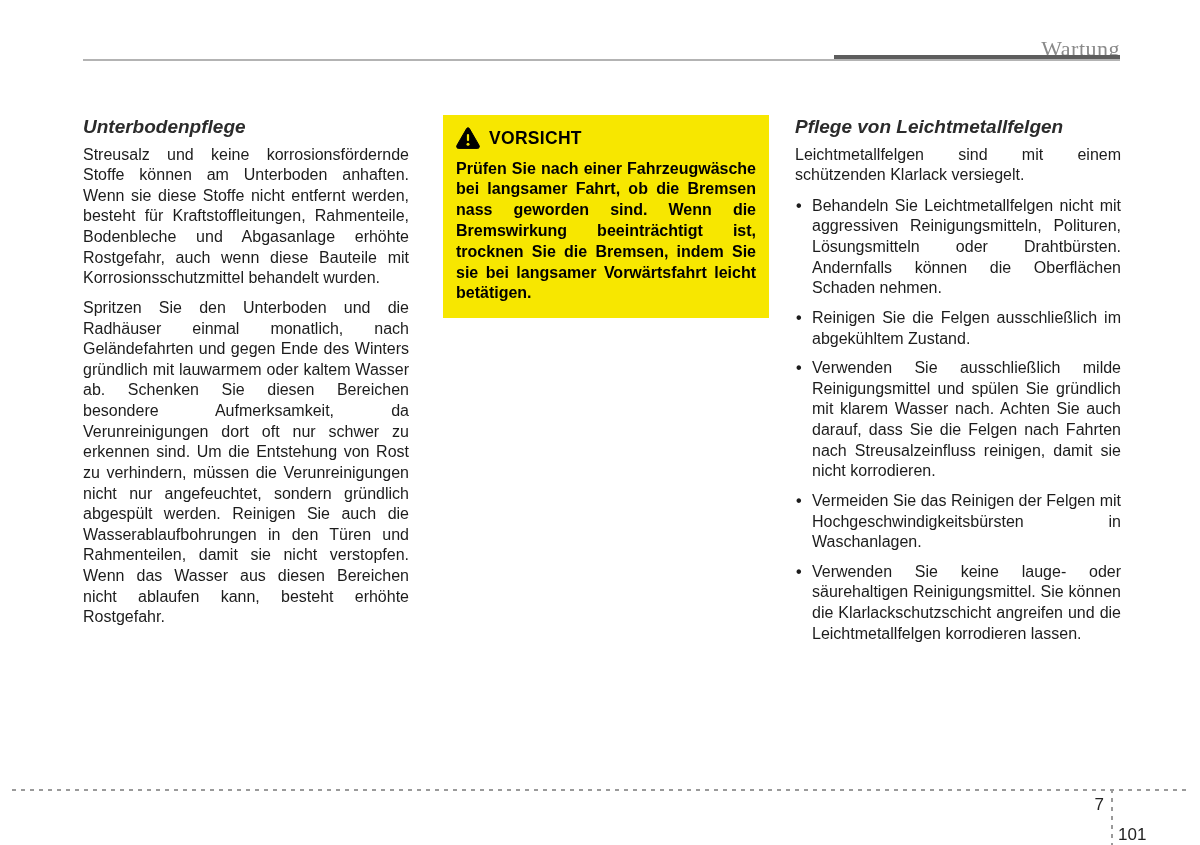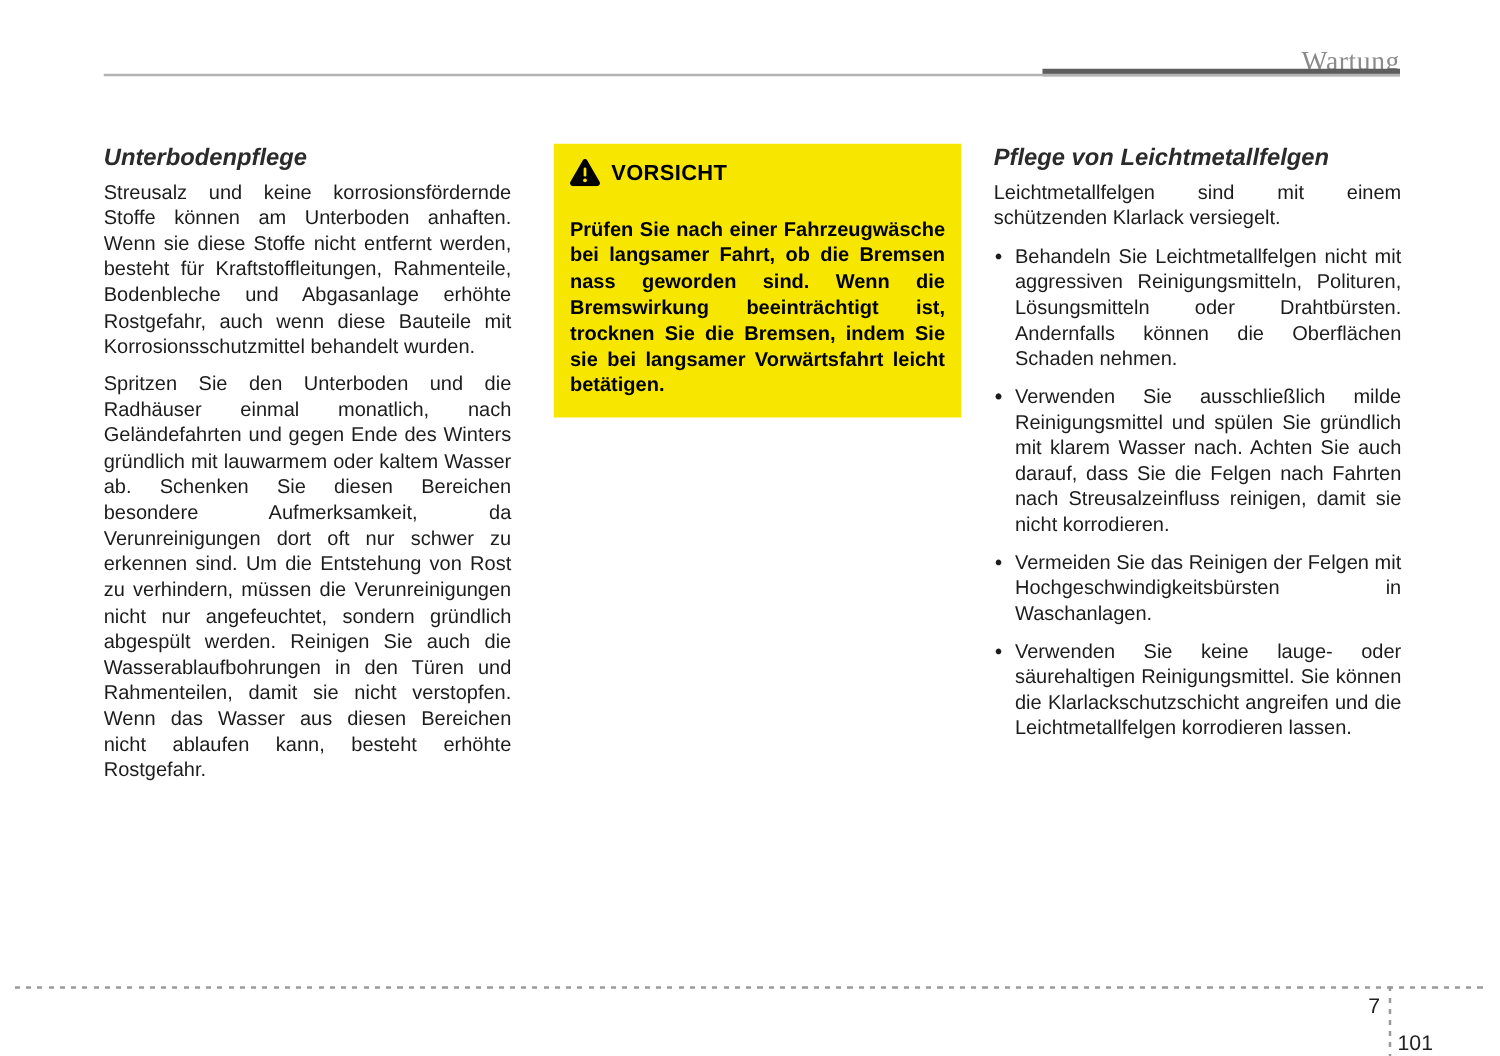--- a/index.html
+++ b/index.html
@@ -31,21 +31,21 @@
     font-weight:bold;font-style:italic;font-size:19px;color:#2b2b2b;
     margin:0 0 5px 0;text-align:left;
   }
   .para{margin:0 0 9px 0;}
   
   .caution-box{
     background:#f7e700;
     padding:12px 13px 14px 13px;
     width:300px;
   }
-  .caution-head{display:flex;align-items:center;margin-bottom:25px;text-align:center;}
+  .caution-head{display:flex;align-items:center;margin-bottom:9px;text-align:center;}
   .warn-icon{width:24px;height:22px;margin-right:9px;flex:0 0 auto;}
   .caution-title{font-weight:bold;font-size:17.5px;letter-spacing:0.3px;color:#000;}
   .caution-body{font-weight:bold;font-size:16px;line-height:1.3;color:#000;text-align:justify;}
   
   .bullets{margin-top:10px;}
   .bullet-item{position:relative;padding-left:17px;margin-bottom:9px;}
   .bullet-item .dot{
     position:absolute;left:1px;top:0;font-weight:bold;color:#1c1c1c;
   }
   
@@ -98,20 +98,21 @@
 <div class="col col-right">
   <div class="sec-heading">Pflege von Leichtmetallfelgen</div>
   <p class="para">Leichtmetallfelgen sind mit einem schützenden Klarlack versiegelt.</p>
   <div class="bullets">
     <div class="bullet-item">
       <span class="dot">•</span>
       <span>Behandeln Sie Leichtmetallfelgen nicht mit aggressiven Reinigungsmitteln, Polituren, Lösungsmitteln oder Drahtbürsten. Andernfalls können die Oberflächen Schaden nehmen.</span>
     </div>
     <div class="bullet-item">
       <span class="dot">•</span>
+      <span>Reinigen Sie die Felgen ausschließlich im abgekühltem Zustand.</span>
     </div>
     <div class="bullet-item">
       <span class="dot">•</span>
       <span>Verwenden Sie ausschließlich milde Reinigungsmittel und spülen Sie gründlich mit klarem Wasser nach. Achten Sie auch darauf, dass Sie die Felgen nach Fahrten nach Streusalzeinfluss reinigen, damit sie nicht korrodieren.</span>
     </div>
     <div class="bullet-item">
       <span class="dot">•</span>
       <span>Vermeiden Sie das Reinigen der Felgen mit Hochgeschwindigkeitsbürsten in Waschanlagen.</span>
     </div>
     <div class="bullet-item">

